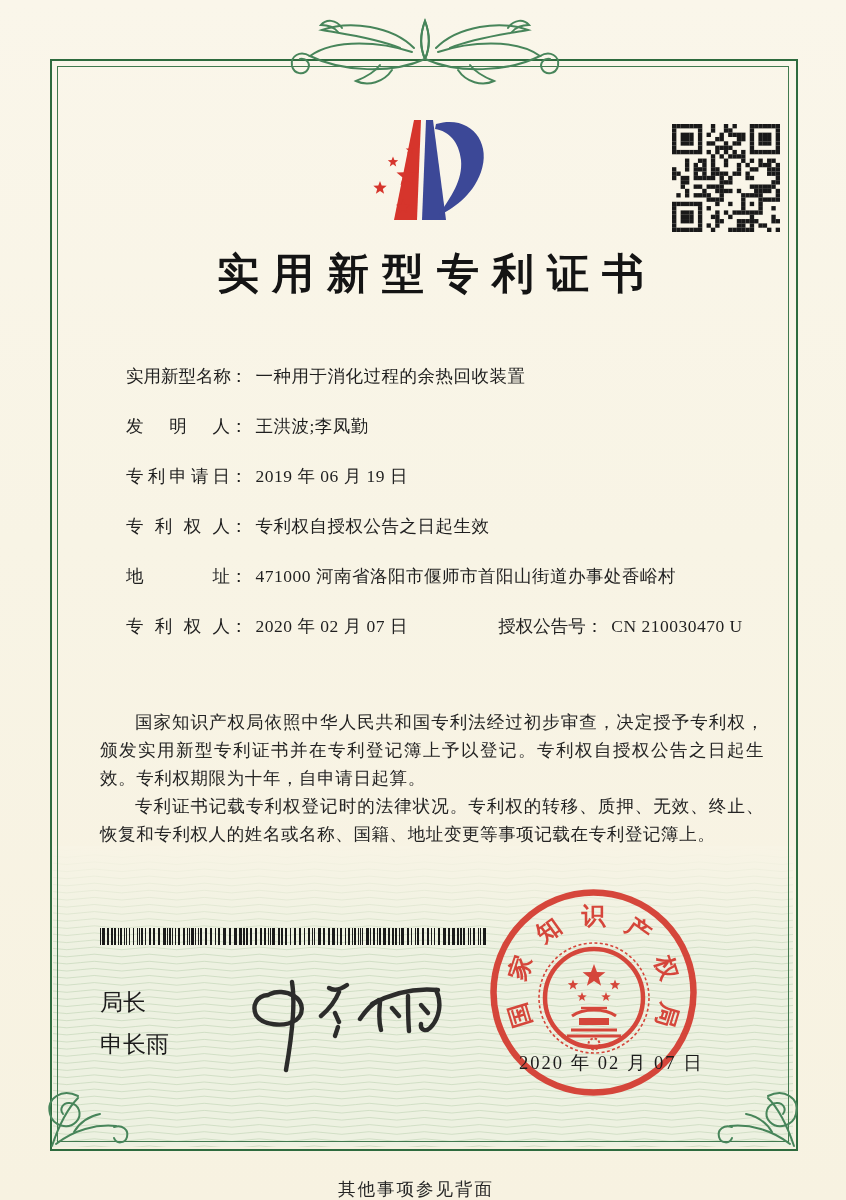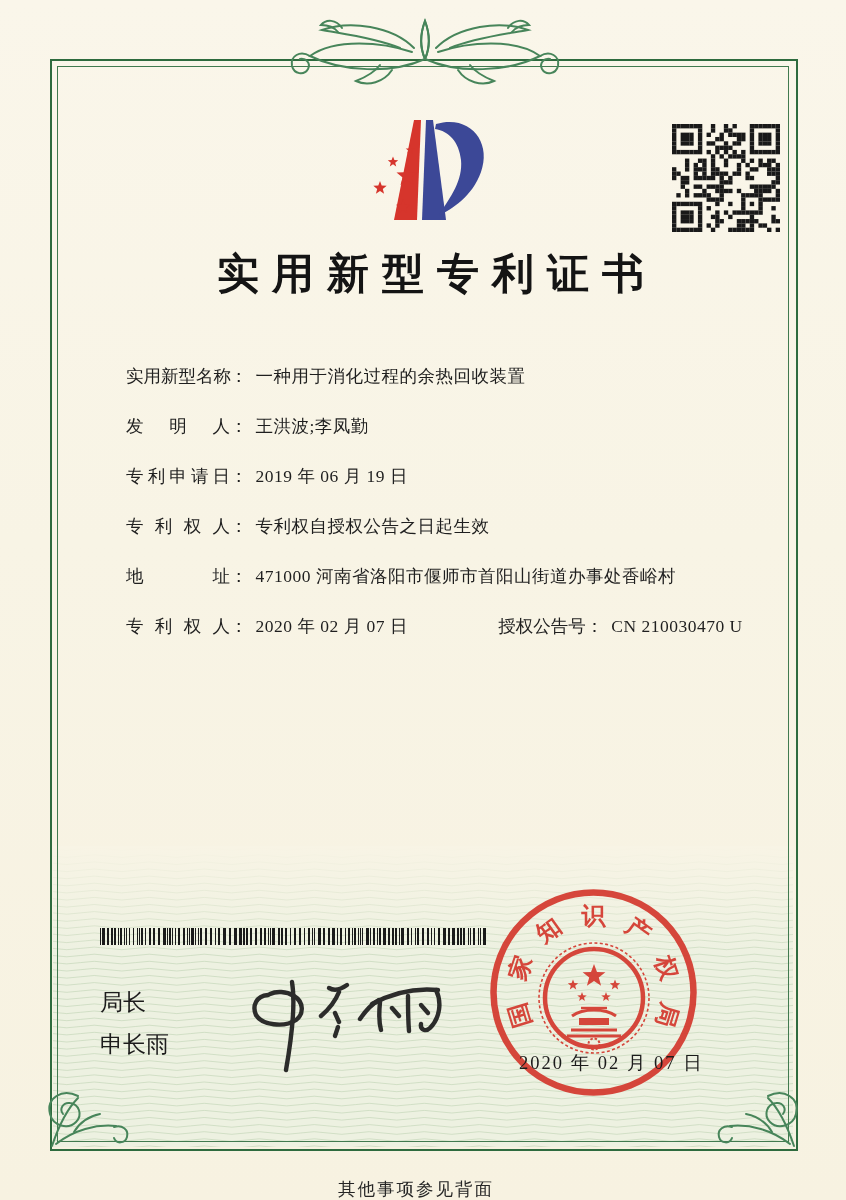--- a/index.html
+++ b/index.html
@@ -464,20 +464,24 @@
     </div>
     <div class="field-row">
       <span class="flabel">地址</span><span class="fcolon">：</span><span class="fvalue">471000 河南省洛阳市偃师市首阳山街道办事处香峪村</span>
     </div>
     <div class="field-row">
       <span><span class="flabel">专利权人</span><span class="fcolon">：</span><span class="fvalue">2020 年 02 月 07 日</span></span>
       <span class="grant-part2"><span>授权公告号</span><span class="fcolon">：</span><span class="fvalue">CN 210030470 U</span></span>
     </div>
   </div>
 
+  <div class="content paras">
+    <p>国家知识产权局依照中华人民共和国专利法经过初步审查，决定授予专利权，颁发实用新型专利证书并在专利登记簿上予以登记。专利权自授权公告之日起生效。专利权期限为十年，自申请日起算。</p>
+    <p>专利证书记载专利权登记时的法律状况。专利权的转移、质押、无效、终止、恢复和专利权人的姓名或名称、国籍、地址变更等事项记载在专利登记簿上。</p>
+  </div>
 
   <svg class="content barcode" id="barcode" width="388" height="17">
       <rect x="0" y="0" width="1" height="17" fill="#1a1a1a"></rect>
       <rect x="2" y="0" width="3" height="17" fill="#1a1a1a"></rect>
       <rect x="7" y="0" width="2" height="17" fill="#1a1a1a"></rect>
       <rect x="11" y="0" width="2" height="17" fill="#1a1a1a"></rect>
       <rect x="14" y="0" width="2" height="17" fill="#1a1a1a"></rect>
       <rect x="18" y="0" width="1" height="17" fill="#1a1a1a"></rect>
       <rect x="20" y="0" width="2" height="17" fill="#1a1a1a"></rect>
       <rect x="24" y="0" width="1" height="17" fill="#1a1a1a"></rect>

